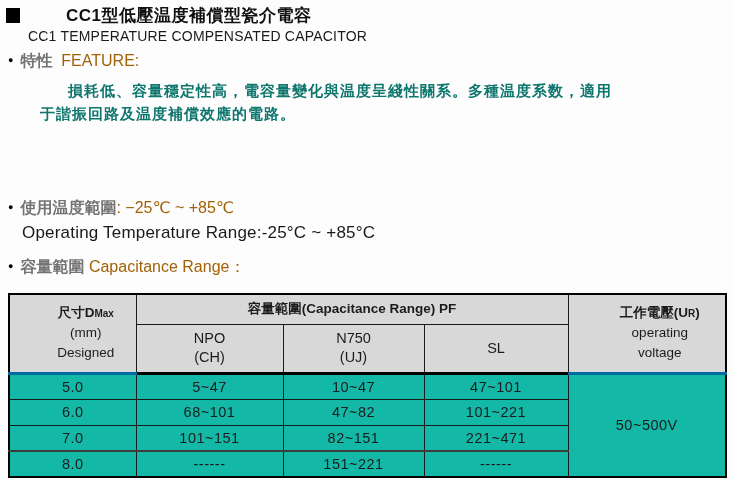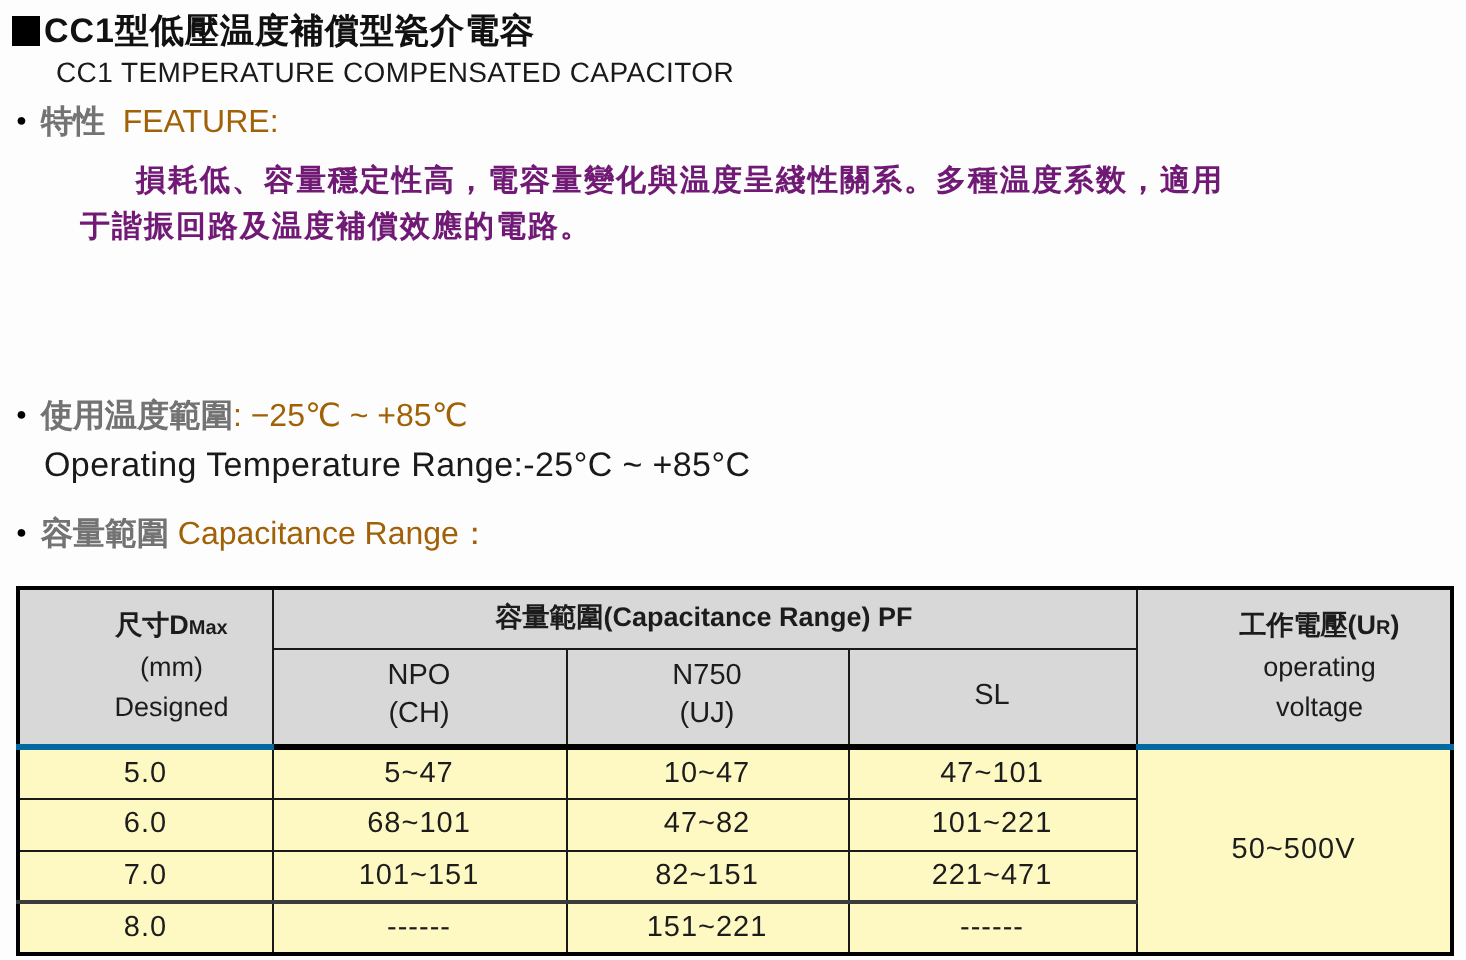--- a/index.html
+++ b/index.html
@@ -13,37 +13,37 @@
   #page { position: relative; width: 733px; height: 480px; background: #fdfdfd; }
 
   .abs { position: absolute; white-space: nowrap; }
 
   
   .title-row { left: 6px; top: 4px; display: flex; align-items: center; }
   .square-marker {
     display: inline-block; width: 14px; height: 15px;
     background: #000; margin-right: 2px; flex: 0 0 auto;
   }
-  .title-zh { font-size: 17px; font-weight: 700; letter-spacing: 0.5px; color: #111; }
+  .title-zh { font-size: 17px; font-weight: 700; letter-spacing: 0.5px; color: #111; margin-left: 44px; }
   .title-en { left: 28px; top: 28px; font-size: 14px; letter-spacing: 0.2px; color: #1a1a1a; }
 
   
   .bullet {
     display: inline-block; font-size: 9px; vertical-align: 3px;
     margin-right: 7px; color: #000;
   }
   .h-zh { font-weight: 700; color: #737373; }
   .h-en { font-weight: 400; color: #a16207; }
   .feature-heading { left: 8px; top: 51px; font-size: 16px; }
   .temp-heading { left: 8px; top: 198px; font-size: 16px; }
   .temp-en { left: 22px; top: 223px; font-size: 17px; letter-spacing: 0.2px; color: #1a1a1a; }
   .cap-heading { left: 8px; top: 257px; font-size: 16px; }
 
   
-  .zh-para { left: 40px; top: 79px; font-size: 15px; font-weight: 600; color: #701a75; }
+  .zh-para { left: 40px; top: 79px; font-size: 15px; font-weight: 600; color: #0f766e; }
   .zh-para .line { display: block; line-height: 23px; letter-spacing: 1px; }
   .zh-para .indent { padding-left: 28px; }
 
   .en-para { left: 50px; top: 121px; font-size: 15px; color: #1a1a1a; }
   .en-para .line { display: block; line-height: 23.5px; word-spacing: 3.5px; letter-spacing: 0.2px; }
   .en-para .ind1 { padding-left: 25px; }
   .en-para .ind3 { padding-left: 5px; }
 
   
   .cap-table {
@@ -53,21 +53,21 @@
   }
   .cap-table th, .cap-table td {
     border: 1px solid #1a1a1a;
     text-align: center; vertical-align: middle;
     color: #1c1c1c;
   }
   .cap-table th { background: #d8d8d8; font-weight: 400; }
   .cap-table .span-head { height: 30px; font-size: 13.5px; }
   .cap-table .sub-head th { height: 49px; font-size: 14.5px; border-bottom: 3px solid #000; }
   .cap-table .head-rowspan { border-bottom: 3px solid #0369a1; padding-left: 26px; }
-  .cap-table td { background: #fef9c3; height: 26px; font-size: 14.5px; letter-spacing: 0.5px; }
+  .cap-table td { background: #14b8a6; height: 26px; font-size: 14.5px; letter-spacing: 0.5px; }
   .cap-table .zh-head { font-weight: 700; font-size: 13.5px; }
   .cap-table .l { display: block; line-height: 19px; }
   .cap-table .l2 { display: block; line-height: 20px; font-size: 13.5px; }
   .sub { font-size: 10px; letter-spacing: 0; }
   .thick-top td { border-top: 2px solid #3c3c3c; }
   .volt-cell { font-size: 15px; letter-spacing: 0.5px; }
 </style>
 </head>
 <body>
 

